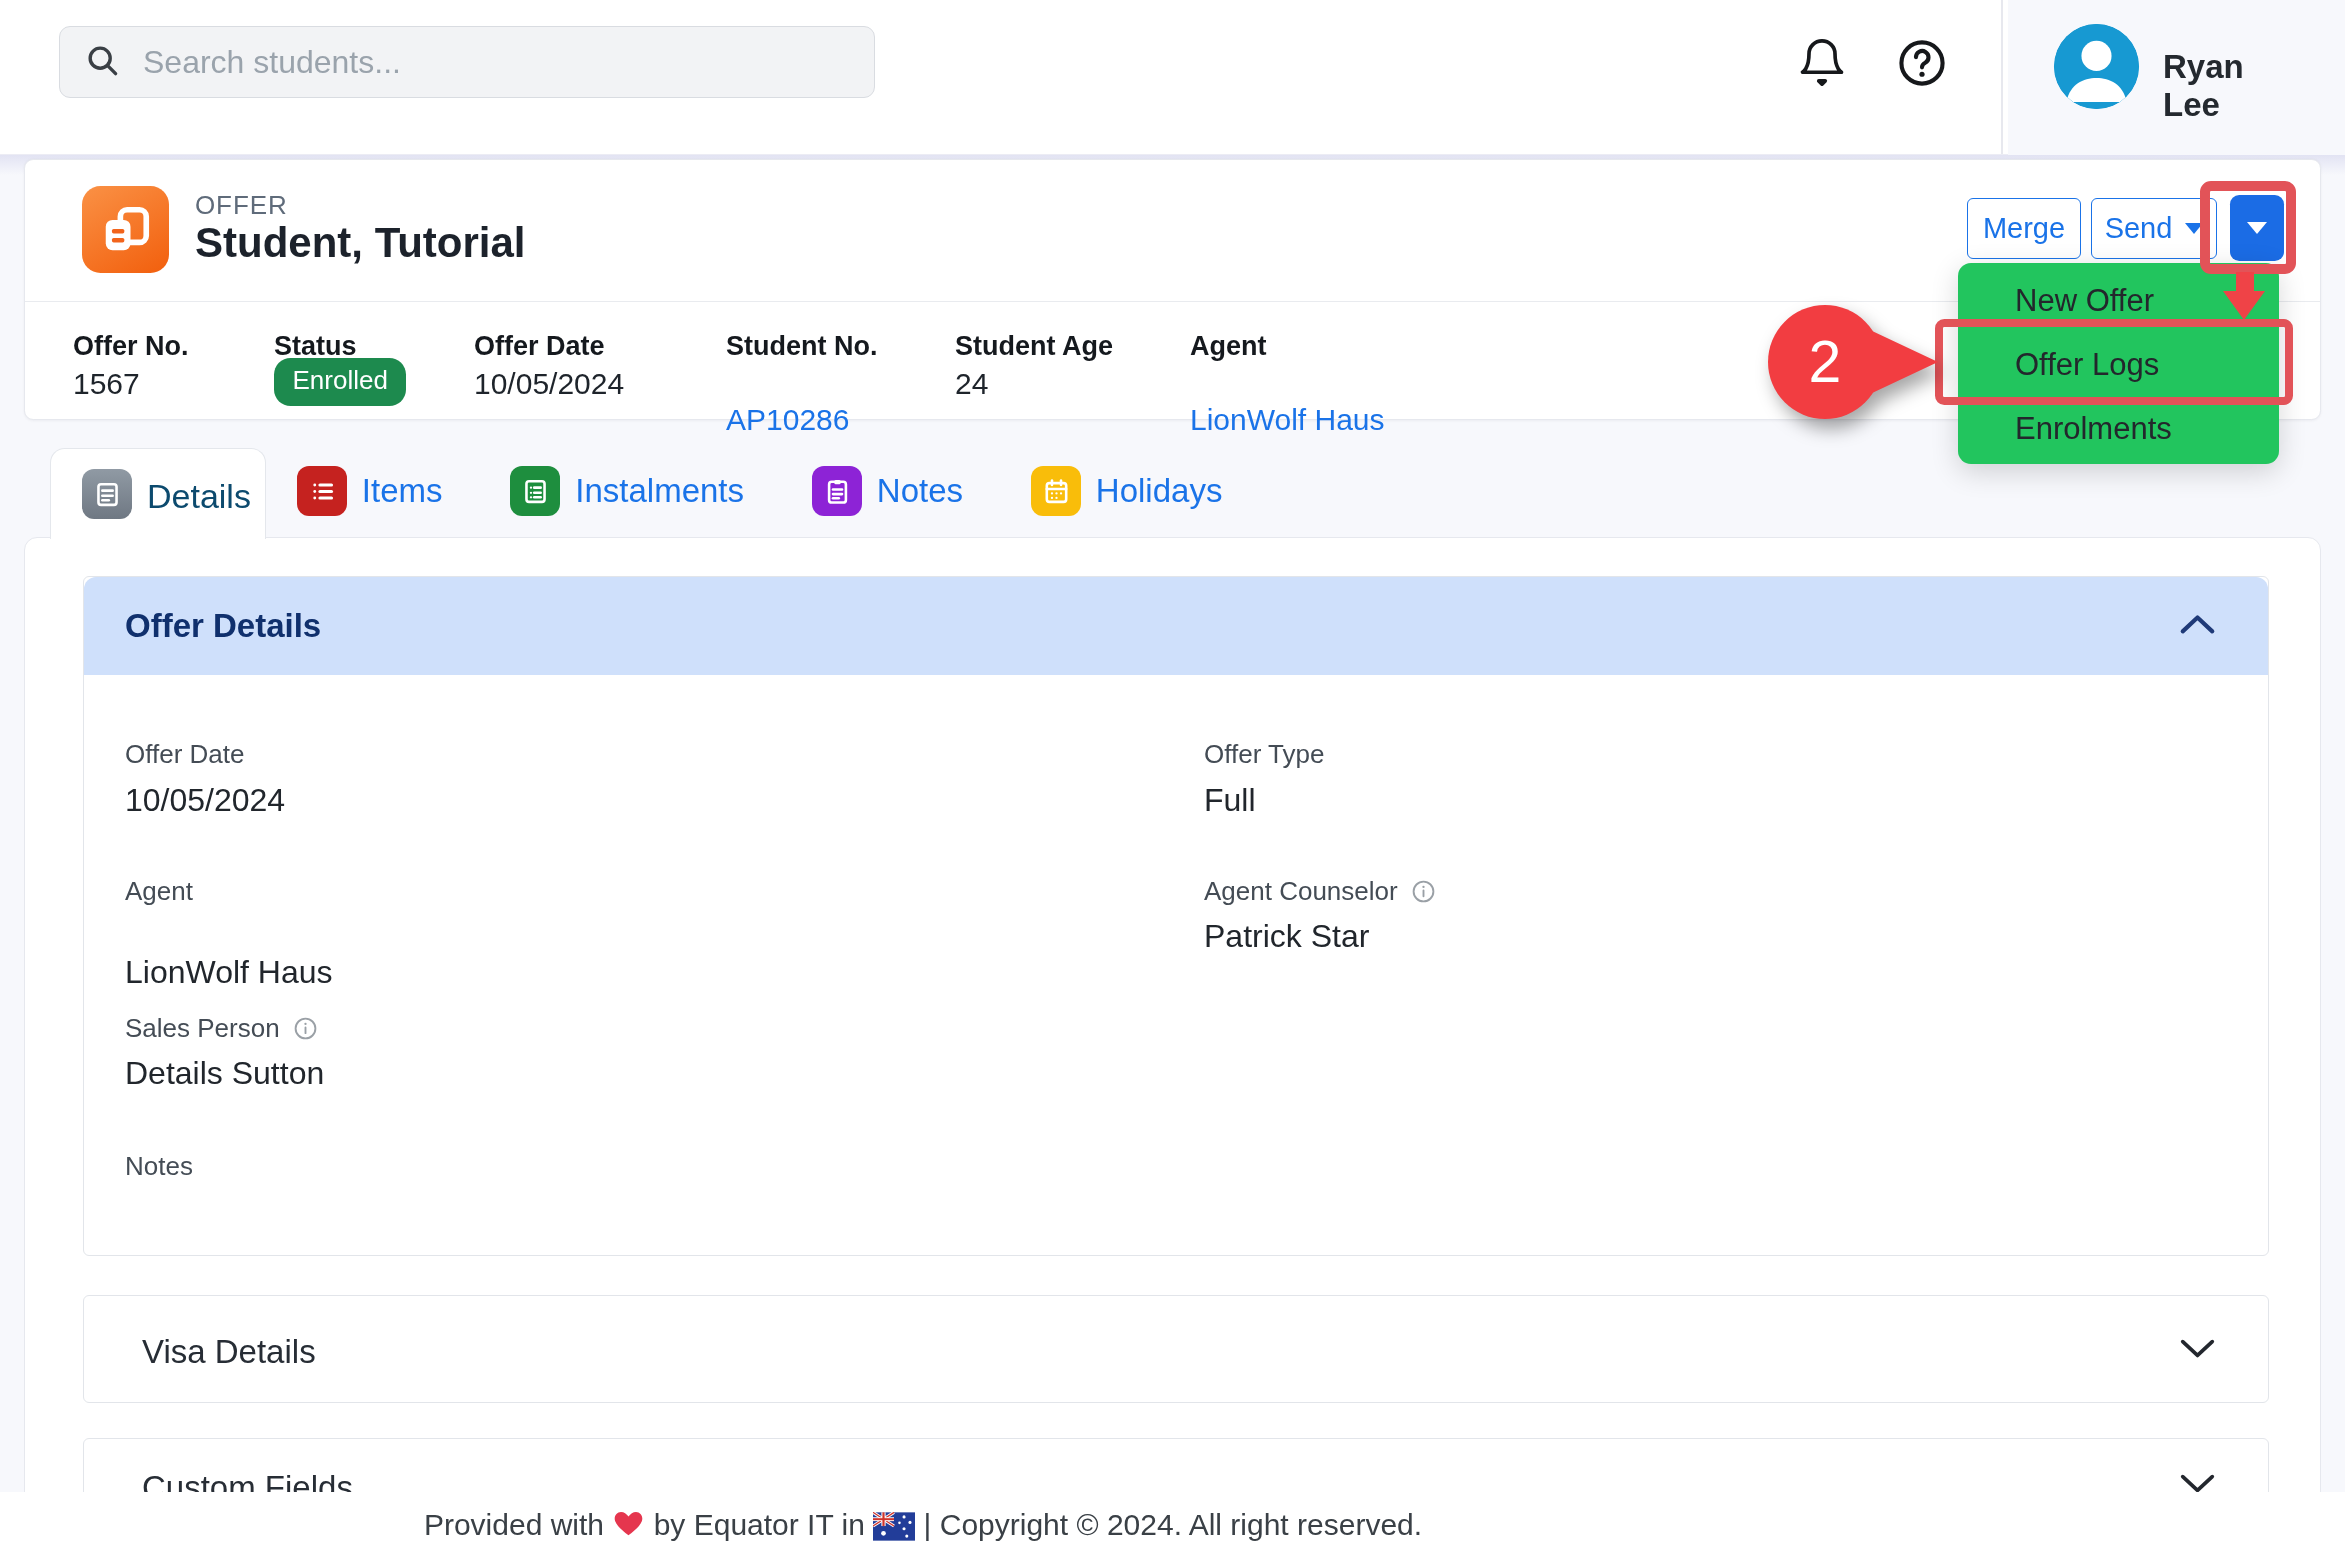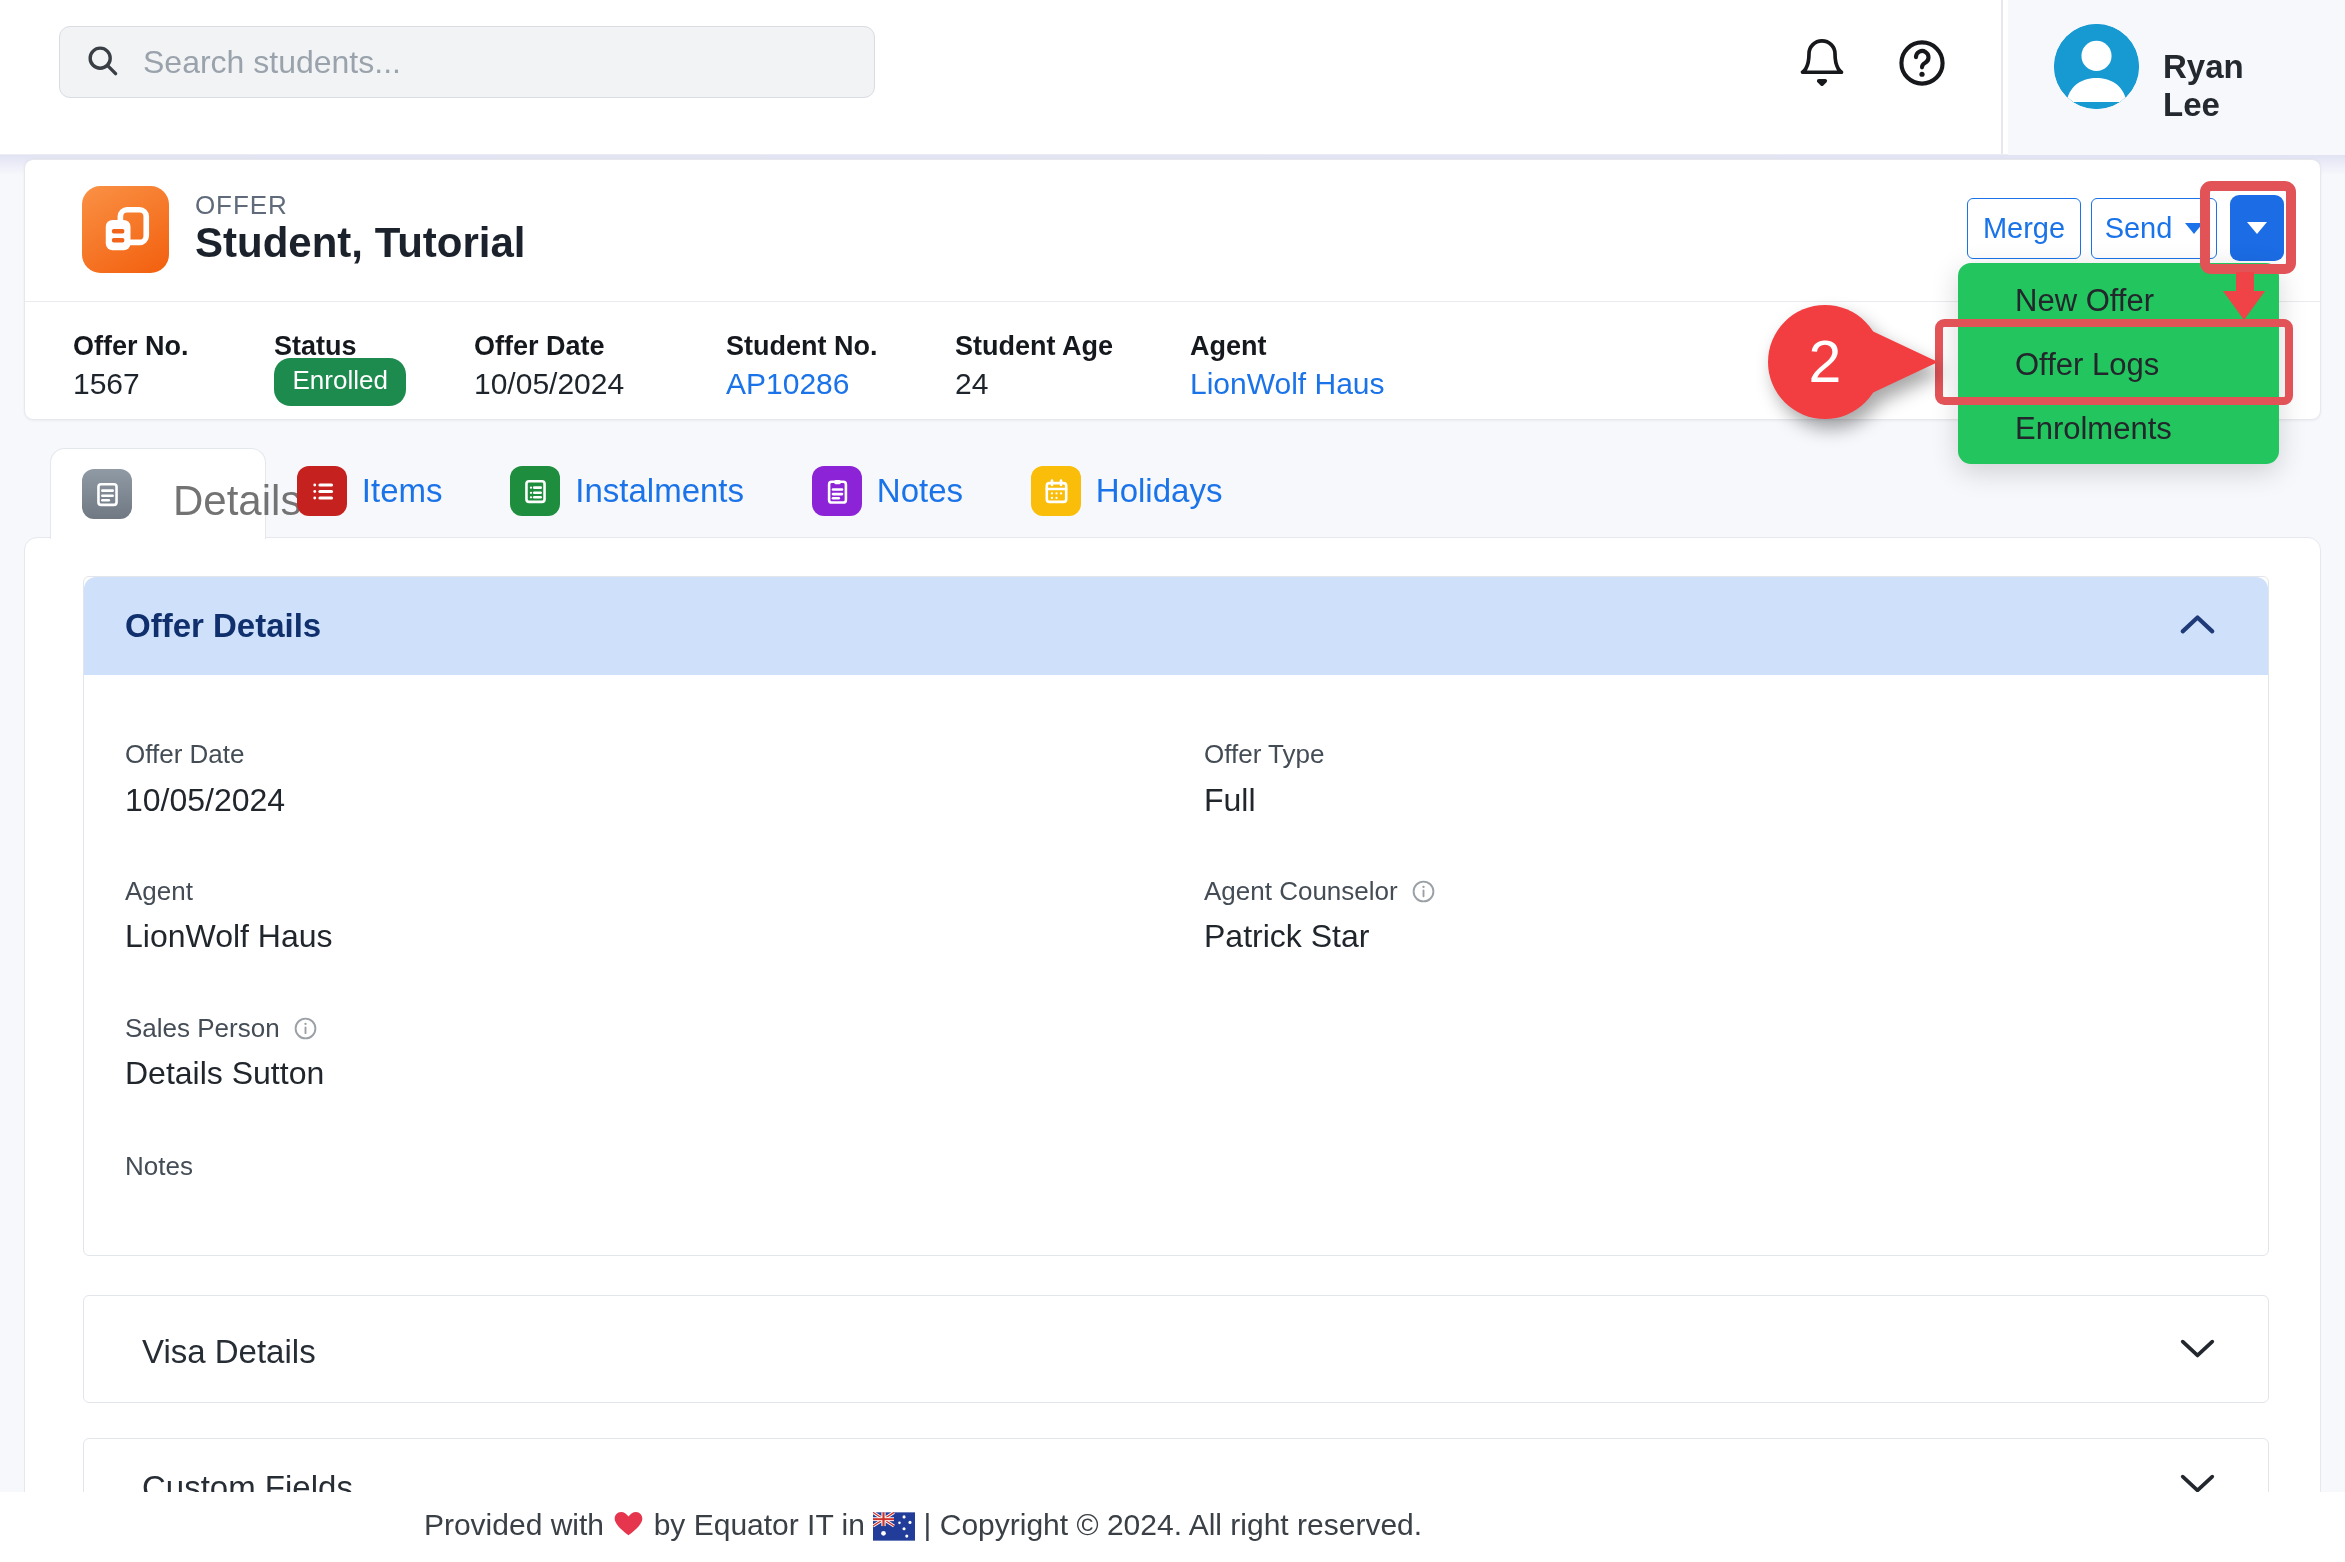--- a/index.html
+++ b/index.html
@@ -34,32 +34,32 @@
   .btn-send { left:2066px; width:126px; }
   .caret-blue { width:0; height:0; border-left:9.2px solid transparent; border-right:9.2px solid transparent; border-top:11px solid #1a73e8; }
   .btn-dd { position:absolute; left:2205px; top:35px; width:54px; height:66px; background:#1b6ce5; border:none; border-radius:9.2px; display:flex; align-items:center; justify-content:center; cursor:pointer; }
   .caret-white { width:0; height:0; border-left:10px solid transparent; border-right:10px solid transparent; border-top:12px solid #fff; }
   .hc-divider { position:absolute; left:0; top:141px; width:100%; height:0; border-top:0.9px solid #e9ebef; }
   .info-col { position:absolute; top:141px; }
   .info-label { position:absolute; top:30px; font-size:27px; font-weight:700; color:#15191e; white-space:nowrap; }
   .info-value { position:absolute; top:66px; font-size:30px; color:#1e242b; white-space:nowrap; }
   .c1 { left:48px; } .c2 { left:249px; } .c3 { left:449px; } .c4 { left:701px; } .c5 { left:930px; } .c6 { left:1165px; }
   .badge-enrolled { display:inline-block; background:#1d8a4e; color:#fff; font-size:26px; padding:7.4px 18.5px 9.2px; border-radius:16.6px; }
-  .link { color:#1a73e8; cursor:pointer; }
+  .link { color:#1a73e8; cursor:pointer;margin-top:36px; }
 
   
   .tab-active { position:absolute; left:50px; top:448px; width:216px; height:91px; background:#fff; border:0.9px solid #e4e7ec; border-bottom:none; border-radius:14.8px 14.8px 0 0; z-index:5; }
   .tab-icon { width:50px; height:50px; border-radius:12px; display:flex; align-items:center; justify-content:center; flex:none; }
   .ti-details { background:linear-gradient(180deg,#909aa4,#6f7883); }
   .ti-items { background:#c5221f; }
   .ti-instalments { background:#1e8e3e; }
   .ti-notes { background:#8d23d6; }
   .ti-holidays { background:#f9bd0a; }
   .tab-active .tab-icon { position:absolute; left:31px; top:20px; }
-  .tab-active .tab-label { position:absolute; left:96px; top:28px; font-size:42px; font-weight:400; color:#737373;margin-left:26px; }
+  .tab-active .tab-label { position:absolute; left:96px; top:28px; font-size:34px; font-weight:400; color:#0c4a6e; }
   .tabs-rest { position:absolute; left:297px; top:466px; display:flex; gap:68px; z-index:5; }
   .tab { display:flex; align-items:center; gap:14.8px; cursor:pointer; }
   .tab .tab-label { font-size:33px; color:#1a73e8; }
 
   
   .content-card { position:absolute; left:24px; top:537px; width:2297px; height:1020px; background:#fff; border:0.9px solid #e6e8ee; border-radius:13px; z-index:1; }
   .panel { position:absolute; left:83px; width:2186px; background:#fff; border:0.9px solid #e2e5ea; border-radius:6px; z-index:3; }
   .panel-offer { top:576px; height:680px; }
   .op-header { position:absolute; left:0; top:0; width:100%; height:98px; background:#cfe0fb; border-radius:12px 12px 0 0; cursor:pointer; }
   .op-title { position:absolute; left:41px; top:29.5px; font-size:33px; font-weight:700; color:#10306d; }

